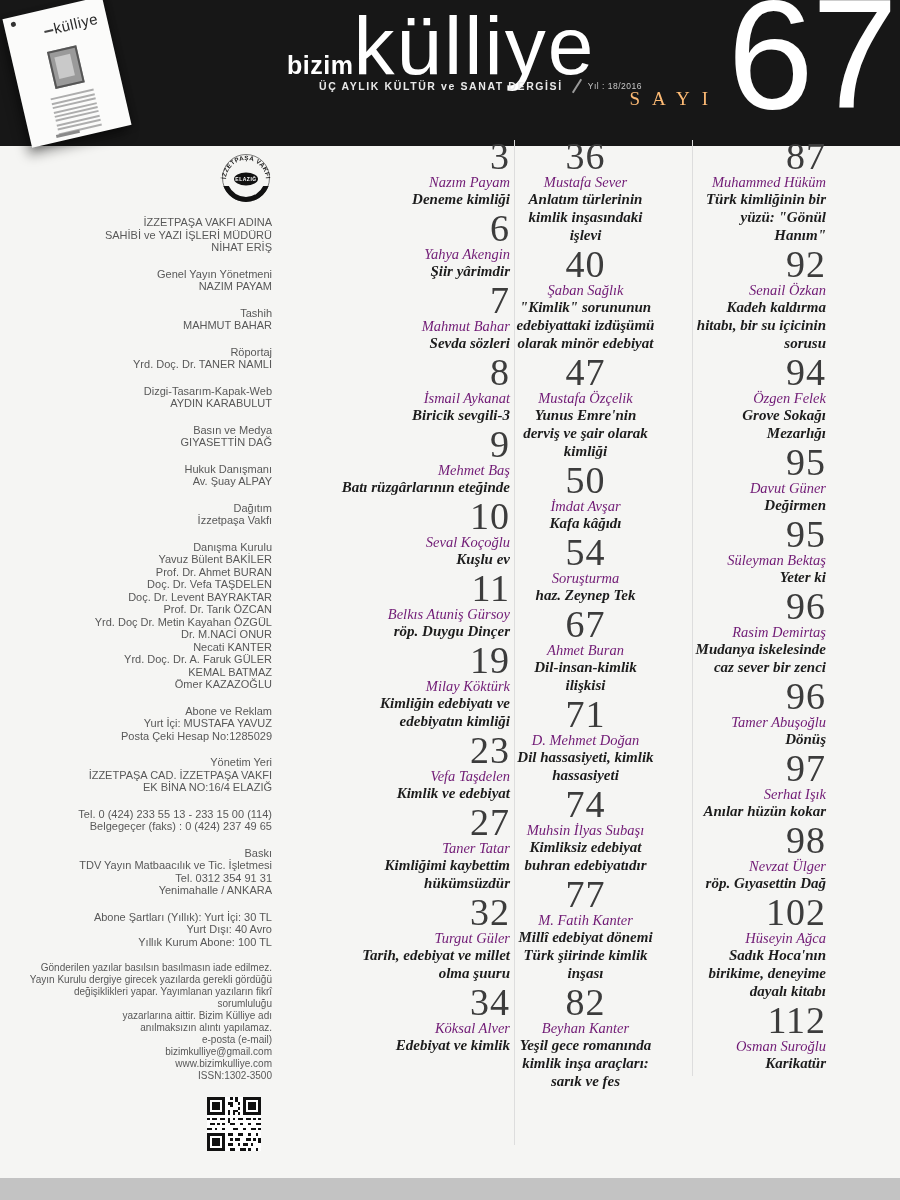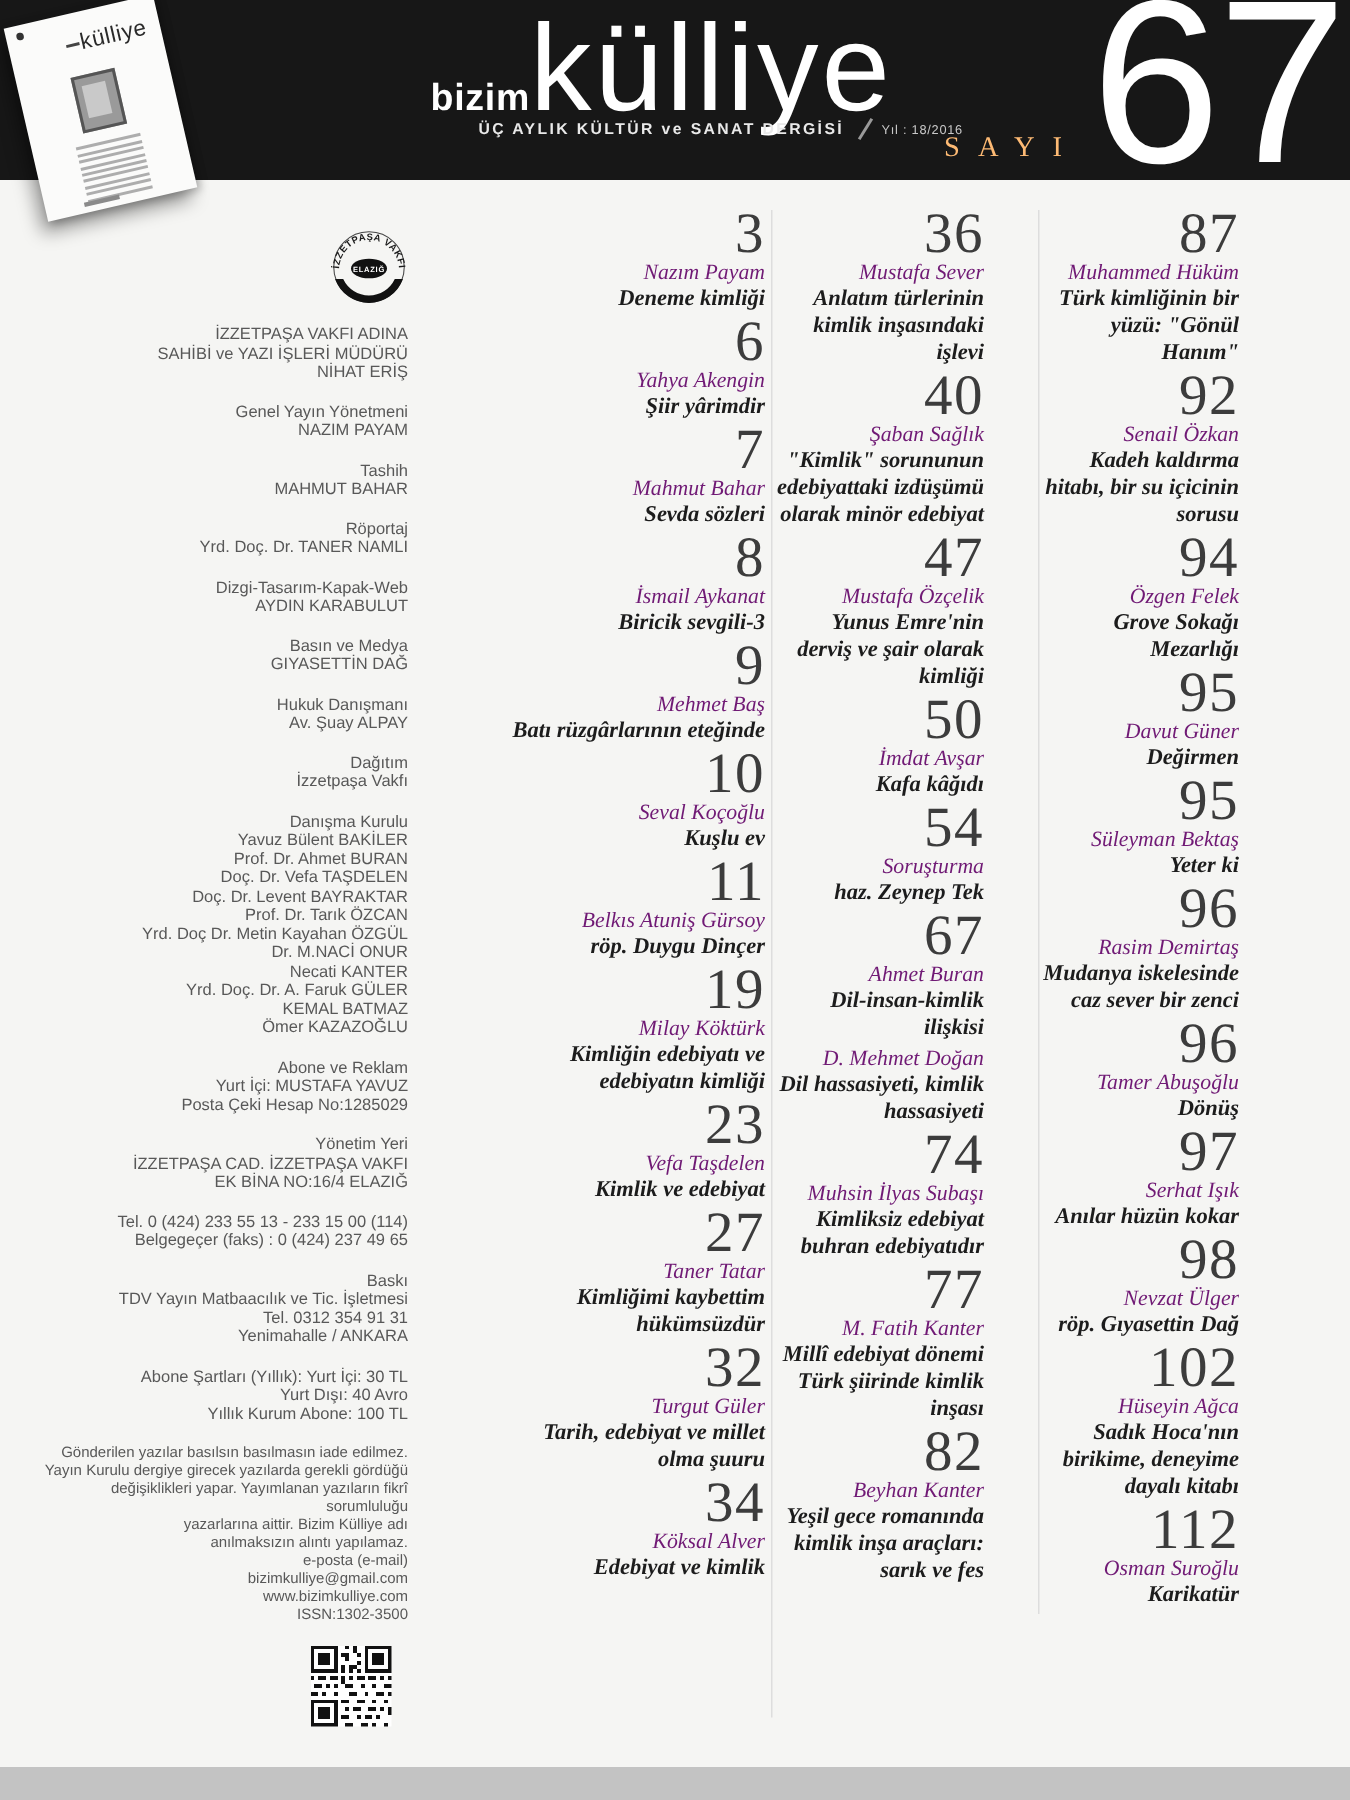--- a/index.html
+++ b/index.html
@@ -1,20 +1,20 @@
 <!DOCTYPE html>
 <html><head>
 <meta charset="utf-8">
 <style>
   html,body{margin:0;padding:0;background:#e9e9e8;}
   .page{position:relative;width:900px;height:1200px;margin:0 auto;background:#f5f5f3;overflow:hidden;
         font-family:"Liberation Sans","DejaVu Sans",sans-serif;}
 
   
-  .band{position:absolute;left:0;top:0;width:900px;height:120px;background:#171717;}
+  .band{position:absolute;left:0;top:0;width:900px;height:146px;background:#171717;}
   .brand{position:absolute;left:287px;top:6px;color:#fff;}
   .brand-row{display:flex;align-items:baseline;}
   .brand-prefix{font-weight:bold;font-size:25px;letter-spacing:.5px;}
   .brand-main{font-weight:300;font-size:82px;line-height:.98;letter-spacing:2px;}
   .tagline-row{display:flex;align-items:center;margin:-6px 0 0 32px;}
   .tagline{font-size:10.5px;font-weight:bold;letter-spacing:1.6px;color:#e9e9e9;}
   .slash{display:inline-block;width:16px;height:0;border-top:2px solid #9a9a9a;transform:rotate(-58deg);margin:0 3px 0 6px;}
   .yearnote{font-size:8.5px;color:#c8c8c8;letter-spacing:.5px;}
   .issue-label{position:absolute;top:76px;right:180px;color:#fdba74;font-family:"Liberation Serif","DejaVu Serif",serif;
                font-size:19px;letter-spacing:12px;margin-top:12px;}
@@ -39,21 +39,21 @@
   .mast-line{font-size:11px;line-height:12.5px;text-align:right;}
   .mast-block{margin-bottom:14px;}
   .mast-blocks .mast-block:last-child .mast-line{font-size:10px;line-height:12px;}
 
   
   .qr{position:absolute;left:207px;top:1097px;width:54px;height:54px;}
 
   
   .toc-col{position:absolute;top:140px;text-align:right;font-family:"Liberation Serif","DejaVu Serif",serif;}
   .toc-col-1{left:336px;width:174px;}
-  .toc-col-2{left:514px;width:141px;border-left:1px solid #ddd;min-height:1005px;}
+  .toc-col-2{left:514px;width:141px;border-left:1px solid #ddd;min-height:1005px;text-align:center;}
   .toc-col-3{left:692px;width:133px;border-left:1px solid #ddd;min-height:860px;}
   .entry{margin-bottom:4px;}
   .page-num{font-size:38px;line-height:32px;color:#3c3c3c;letter-spacing:1px;}
   .author{font-style:italic;font-size:14.5px;line-height:16px;color:#701a75;margin-top:2px;}
   .title{font-style:italic;font-weight:bold;font-size:15px;line-height:18px;color:#1c1c1c;}
 
   
   .footer-bar{position:absolute;left:0;bottom:0;width:900px;height:22px;background:#c3c3c3;}
 </style>
 </head>
@@ -422,20 +422,21 @@
         <div class="title">haz. Zeynep Tek</div>
       </article>
 
       <article class="entry">
         <div class="page-num">67</div>
         <div class="author">Ahmet Buran</div>
         <div class="title">Dil-insan-kimlik ilişkisi</div>
       </article>
 
       <article class="entry">
+        <div class="page-num">71</div>
         <div class="author">D. Mehmet Doğan</div>
         <div class="title">Dil hassasiyeti, kimlik hassasiyeti</div>
       </article>
 
       <article class="entry">
         <div class="page-num">74</div>
         <div class="author">Muhsin İlyas Subaşı</div>
         <div class="title">Kimliksiz edebiyat buhran edebiyatıdır</div>
       </article>
 

